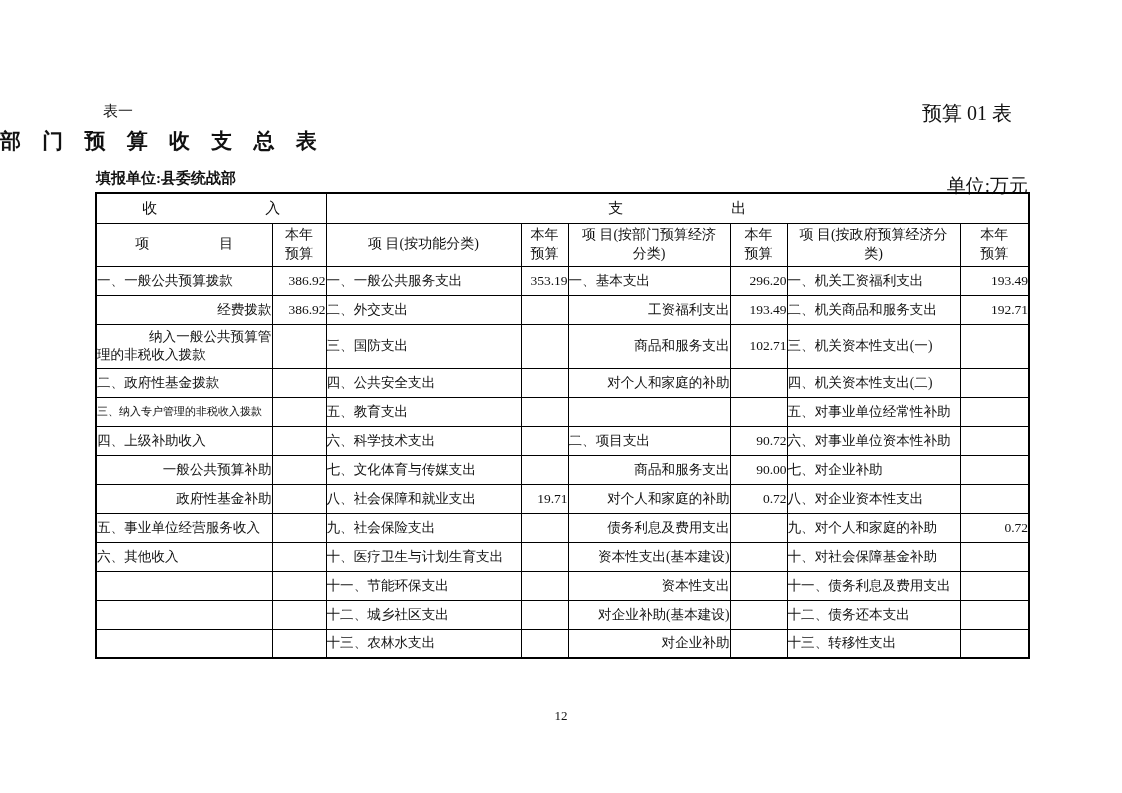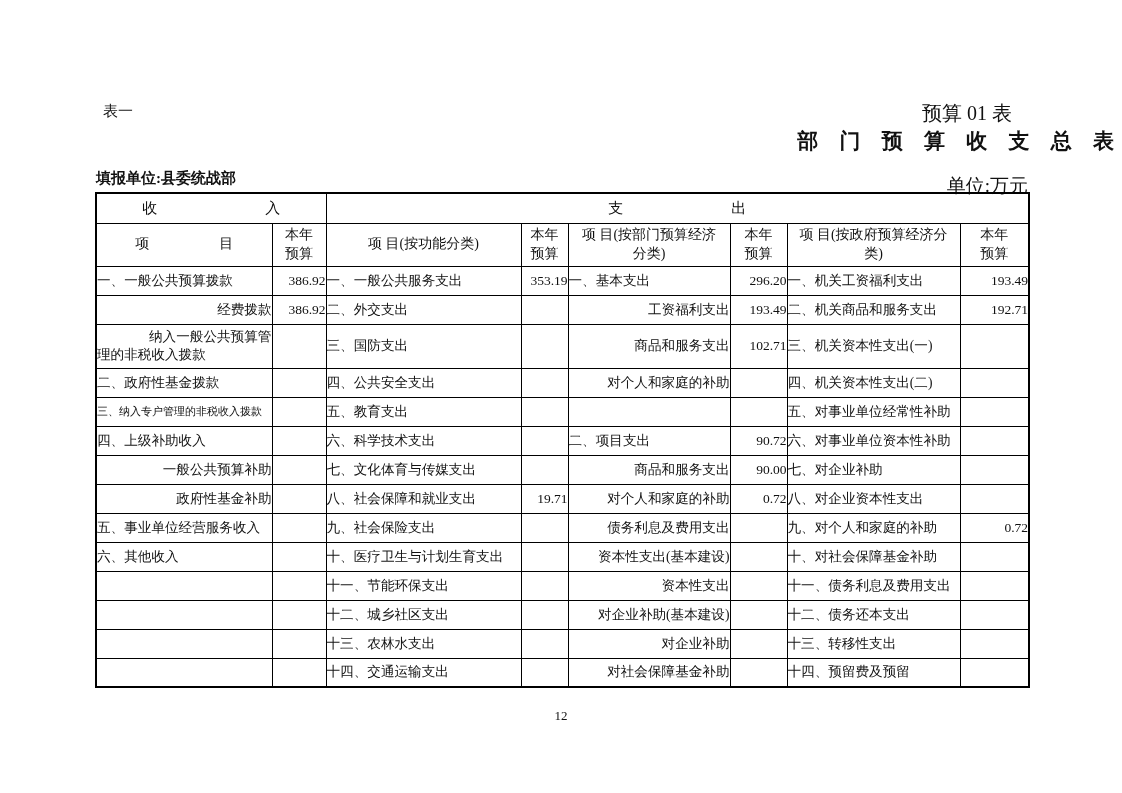--- a/index.html
+++ b/index.html
@@ -5,21 +5,21 @@
   html,body{margin:0;padding:0;}
   body{
     width:1122px;height:793px;background:#ffffff;position:relative;
     font-family:"Liberation Serif","DejaVu Serif",serif;
     color:#111;-webkit-font-smoothing:antialiased;
   }
   .sheet{position:absolute;inset:0;}
   .sheet-label{position:absolute;left:103px;top:102px;font-size:15px;}
   .form-code{position:absolute;right:110px;top:100px;font-size:20px;margin-left:7px;}
   .doc-title{
-    position:absolute;left:0;top:127px;width:100%;text-align:right;
+    position:absolute;left:0;top:127px;width:100%;text-align:left;
     font-size:21px;font-weight:bold;letter-spacing:8px;white-space:pre;
   }
   .filler-unit{position:absolute;left:96px;top:169px;font-size:15px;font-weight:bold;}
   .money-unit{position:absolute;right:94px;top:173px;font-size:19px;}
   .page-num{position:absolute;left:0;top:708px;width:100%;text-align:center;font-size:13px;}
 
   table.budget{
     position:absolute;left:95px;top:192px;width:933px;
     border-collapse:collapse;table-layout:fixed;
     border:2px solid #000;
@@ -235,27 +235,17 @@
         <tr style="height: 29px;">
           <td class="txt"></td>
           <td class="num"></td>
           <td class="txt">十三、农林水支出</td>
           <td class="num"></td>
           <td class="txt sub">对企业补助</td>
           <td class="num"></td>
           <td class="txt">十三、转移性支出</td>
           <td class="num"></td>
         </tr>
-        <tr style="height: 29px;">
-          <td class="txt"></td>
-          <td class="num"></td>
-          <td class="txt">十四、交通运输支出</td>
-          <td class="num"></td>
-          <td class="txt sub">对社会保障基金补助</td>
-          <td class="num"></td>
-          <td class="txt">十四、预留费及预留</td>
-          <td class="num"></td>
-        </tr>
       </tbody>
   </table>
 
   <div class="page-num">12</div>
 </div>
 
 </body></html>

